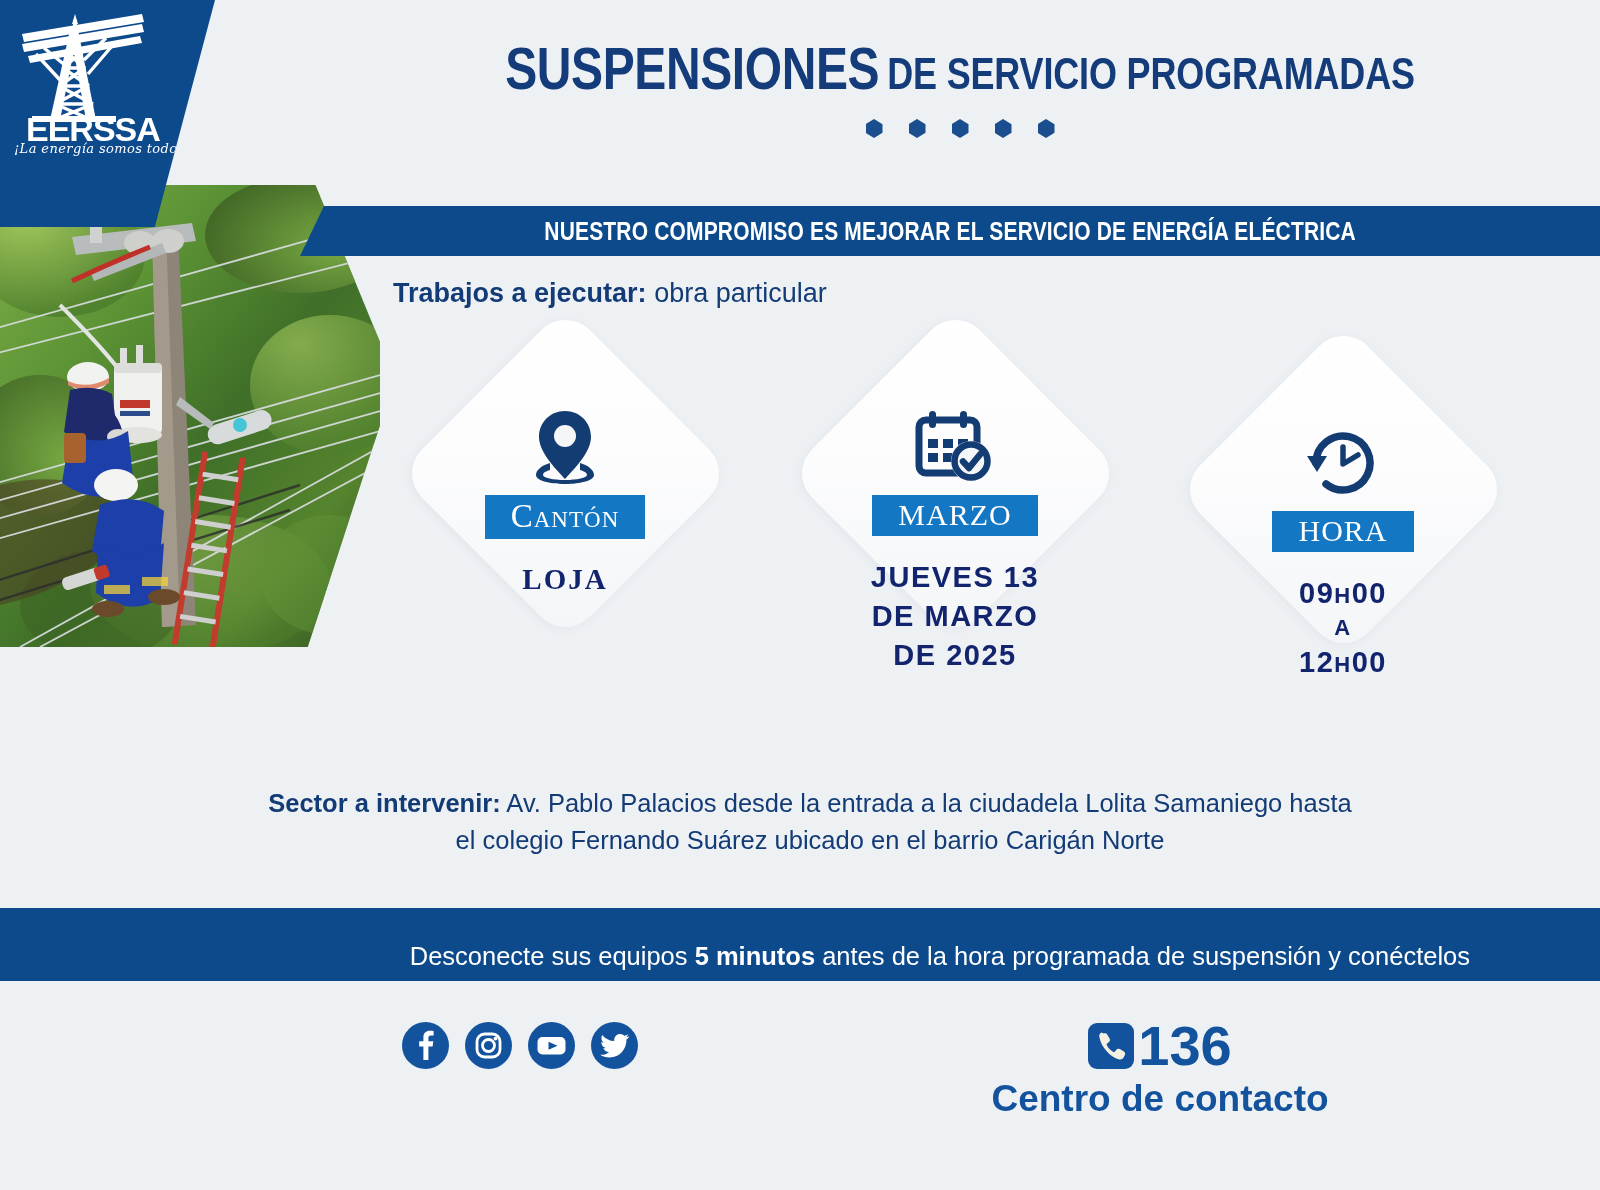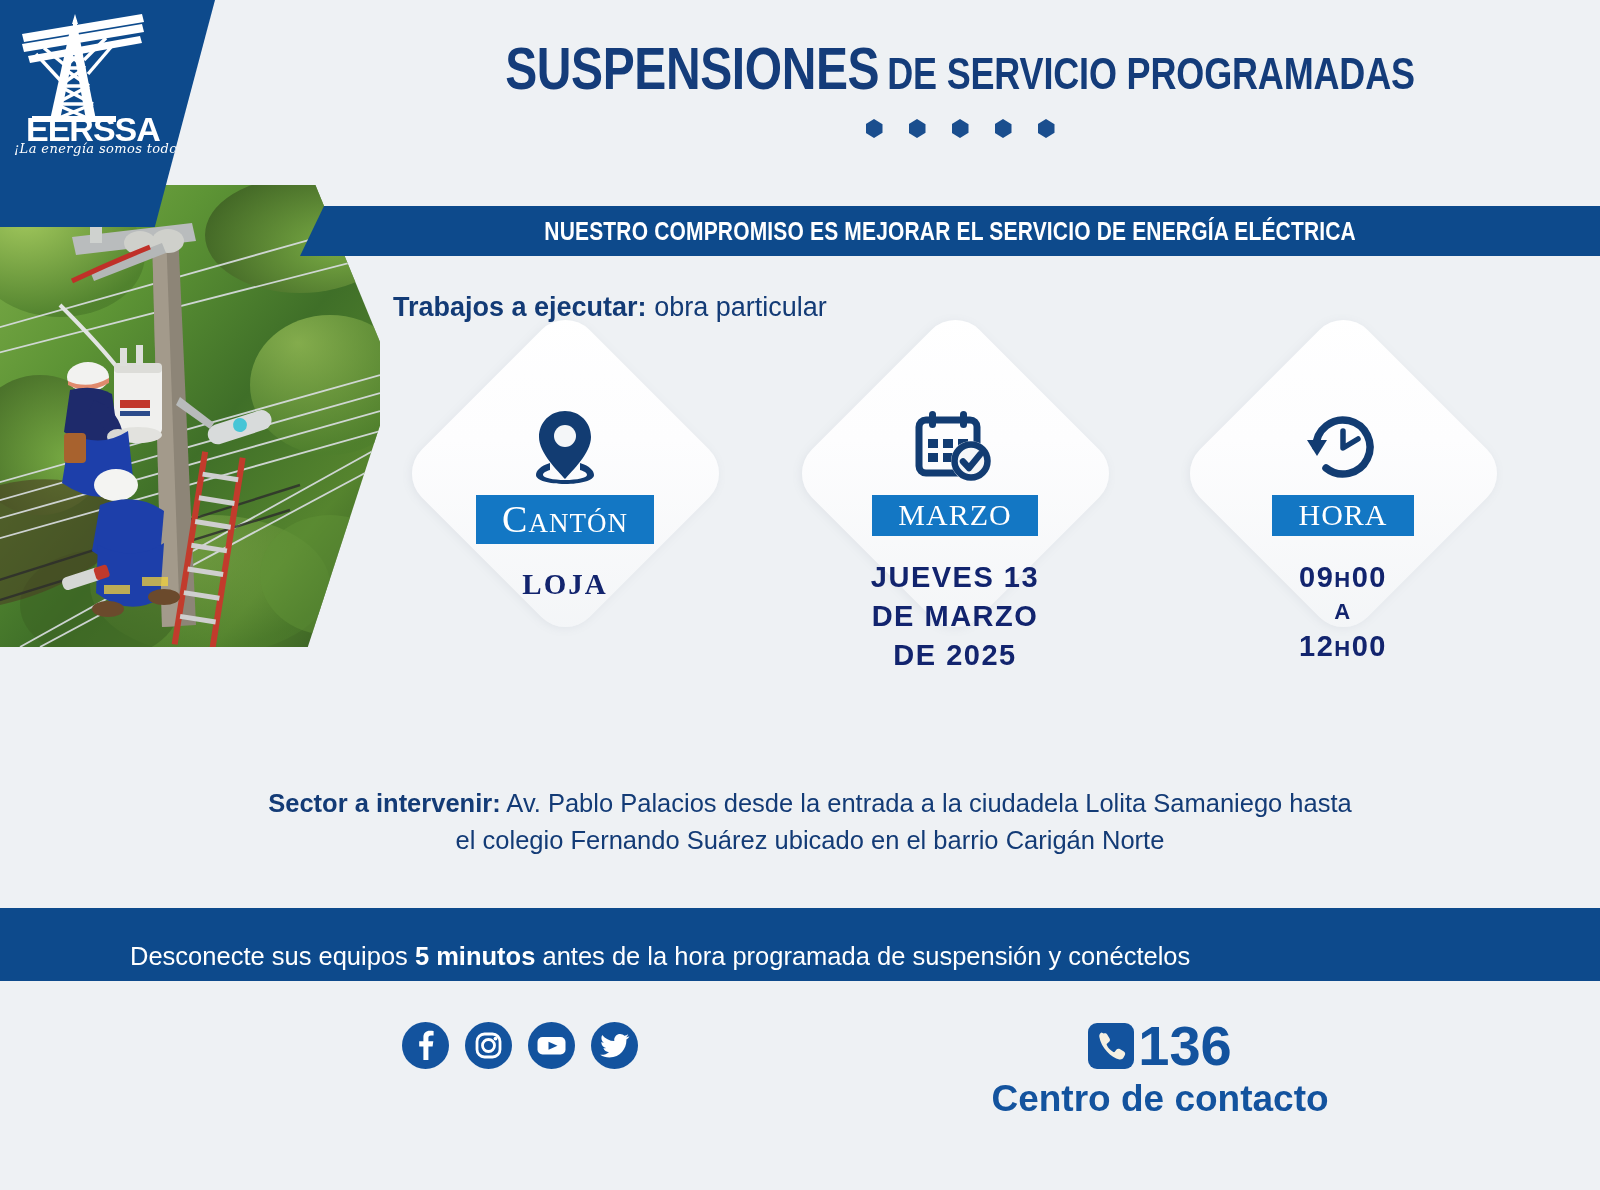--- a/index.html
+++ b/index.html
@@ -66,21 +66,21 @@
   }
   #commit-text{
     color:#ffffff; font-weight:bold; font-size:25px;
     font-family:"Liberation Sans Narrow","Liberation Sans",sans-serif;
     transform:scaleX(.84); transform-origin:center; white-space:nowrap;
     letter-spacing:.2px;
   }
 
   
   #trabajos{
-    position:absolute; left:393px; top:292px;
+    position:absolute; left:393px; top:278px;
     font-size:27px; color:#133b76; white-space:nowrap;
   }
   #trabajos b{ font-weight:bold; }
   #trabajos span.val{ font-weight:normal; }
 
   
   #cards{
     position:absolute; left:370px; top:355px; width:1200px; height:380px;
     z-index:3;
   }
@@ -99,53 +99,53 @@
     position:absolute; left:0; top:0; width:100%; height:100%;
     display:flex; flex-direction:column; align-items:center;
   }
   .card .icon{ margin-top:54px; height:76px; display:flex; align-items:center; }
   .card .lbl{
     margin-top:10px; background:#1377c4; color:#fff;
     padding:5px 26px 6px 26px;
     font-family:"Liberation Serif","DejaVu Serif",serif;
     font-size:30px; line-height:1; letter-spacing:1px;
   }
-  .card .lbl.smallcaps{ font-variant:small-caps; font-size:38px; }
+  .card .lbl.smallcaps{ font-variant:small-caps; font-size:33px; }
   .card .val{
     margin-top:22px; color:#12246e; text-align:center; line-height:1.25;
     font-family:"Liberation Serif","DejaVu Serif",serif;
     font-size:29px; letter-spacing:2px; font-weight:bold;
   }
   .card .val.sans{
     font-family:"Liberation Sans",sans-serif; font-weight:bold;
     font-size:29px; letter-spacing:1.5px; line-height:1.35;
   }
   .card .val .h{ font-size:22px; }
   .card .val .small{ font-size:22px; }
 
   #card-canton{ left:30px;  top:0; }
   #card-fecha { left:420px; top:0; }
-  #card-hora  { left:808px; top:0; }
+  #card-hora  { left:808px; top:16px; }
 
   
   #sector{
     position:absolute; left:120px; top:785px; width:1380px;
     text-align:center; color:#133b76; font-size:25.5px; line-height:1.45;
   }
   #sector b{ font-weight:bold; }
 
   
   #warn-banner{
     position:absolute; left:0; top:908px; width:1600px; height:73px;
     background:#0d4a8c;
     display:flex; align-items:center; justify-content:center;
     z-index:2;
   }
   #warn-text{
-    color:#ffffff; font-size:25.5px; line-height:1.33; text-align:left;
+    color:#ffffff; font-size:25.5px; line-height:1.33; text-align:right;
     width:1340px;
     margin-top:25px;
   }
   #warn-text b{ font-weight:bold; }
 
   
   #social{
     position:absolute; left:330px; top:1022px; width:380px; text-align:center;
   }
   #social-icons{ display:flex; gap:16px; justify-content:center; }

